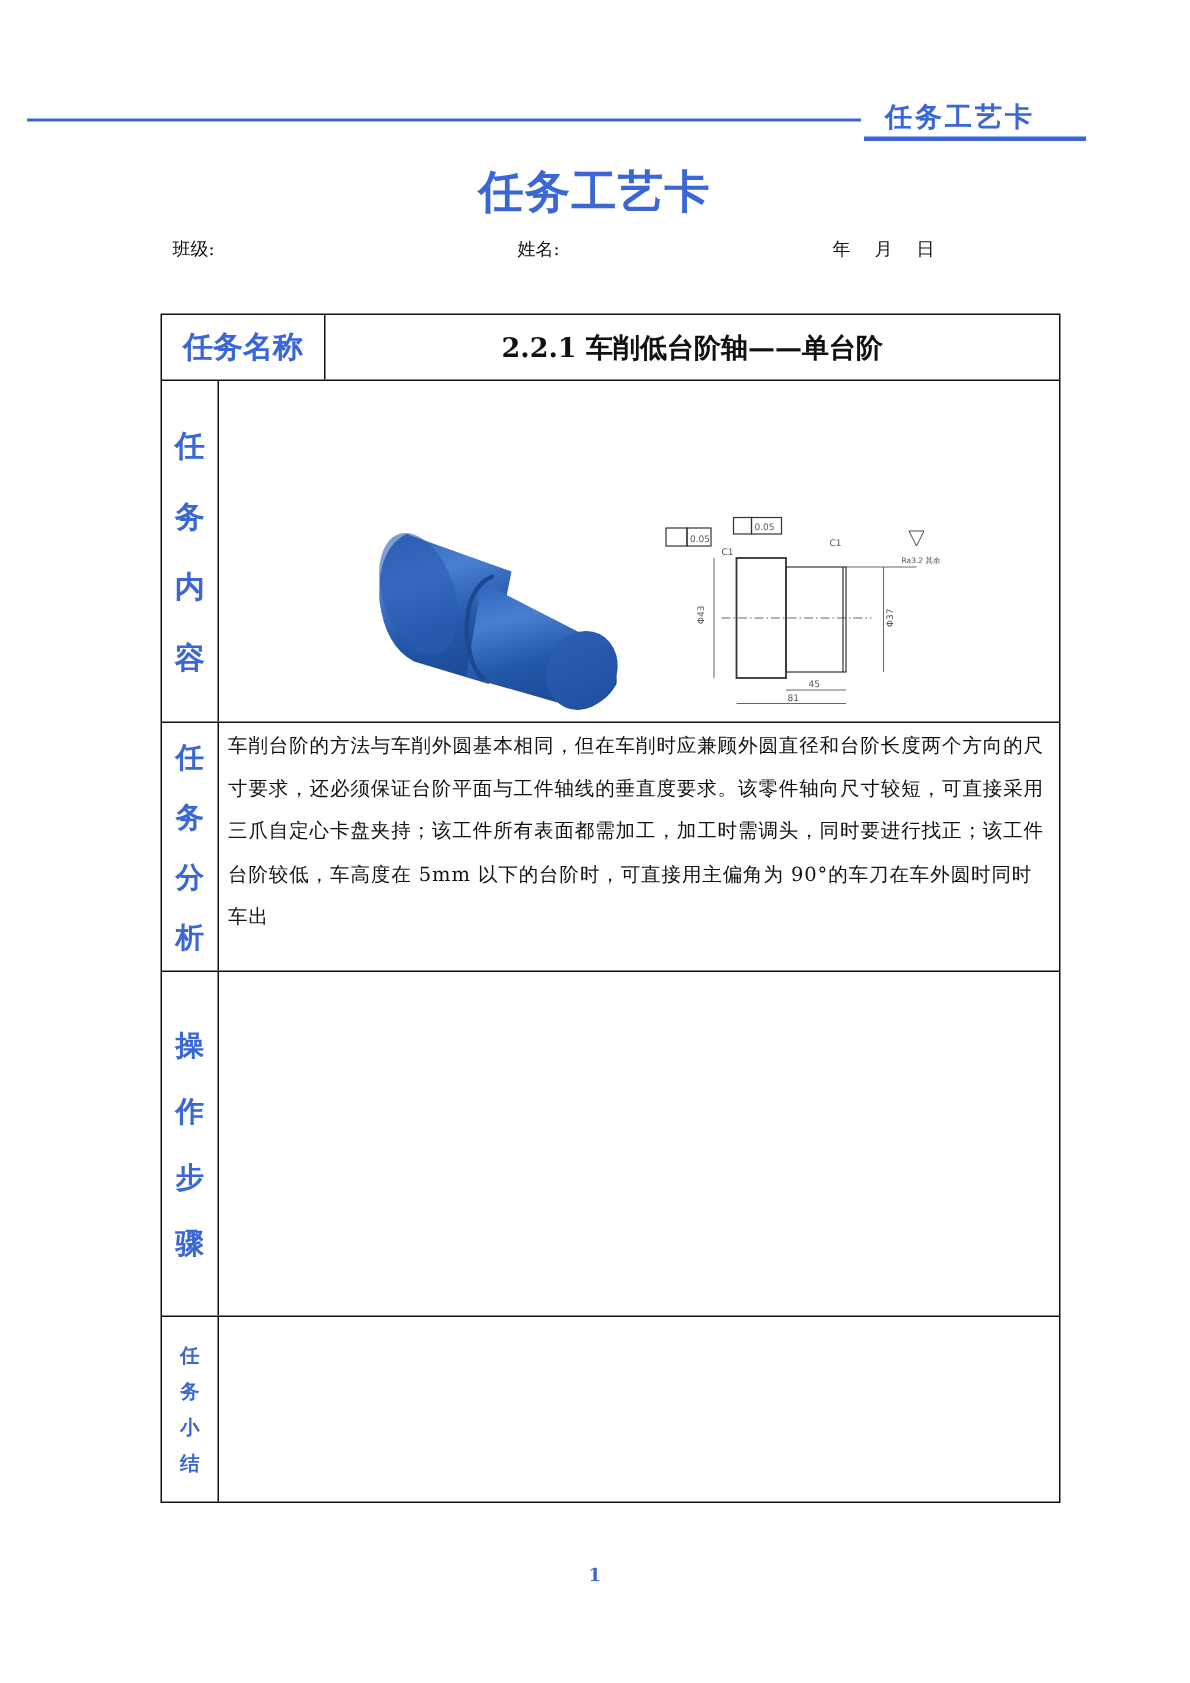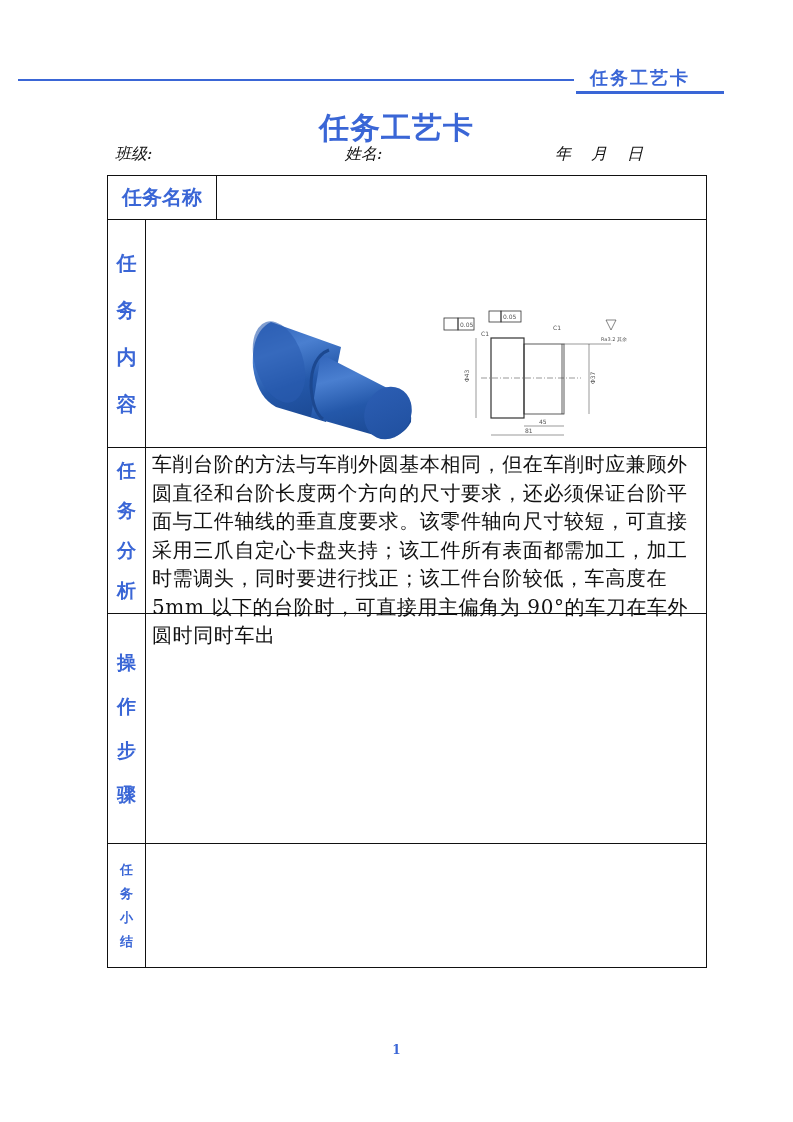--- a/index.html
+++ b/index.html
@@ -1,50 +1,51 @@
 <!DOCTYPE html>
 <html><head>
 <meta charset="utf-8">
 <style>
   html,body{margin:0;padding:0;background:#ffffff;}
   body{width:793px;height:1122px;position:relative;overflow:hidden;font-family:"DejaVu Serif","Liberation Serif",serif;color:#111;}
   .hdr-line{position:absolute;left:18px;top:79px;width:556px;height:2px;background:#3a66d6;}
   .hdr-title{position:absolute;left:590px;top:66px;font-family:"DejaVu Sans",sans-serif;font-size:18px;color:#3a66d6;letter-spacing:2px;font-weight:bold;}
   .hdr-underline{position:absolute;left:576px;top:91px;width:148px;height:3px;background:#3a66d6;}
   .doc-title{position:absolute;left:0;width:793px;top:108px;text-align:center;font-family:"DejaVu Sans",sans-serif;font-size:30px;font-weight:bold;color:#3a66d6;letter-spacing:1px;}
-  .info{position:absolute;top:144px;font-size:16px;font-style:italic;}
-  .tbl{position:absolute;left:107px;top:175px;width:600px;border:1.5px solid #111;box-sizing:border-box;}
+  .info{position:absolute;top:158px;font-size:12px;}
+  .tbl{position:absolute;left:107px;top:209px;width:600px;border:1.5px solid #111;box-sizing:border-box;}
   .row{display:flex;border-top:1.5px solid #111;box-sizing:border-box;}
   .row:first-child{border-top:none;}
   .lbl{width:38px;border-right:1.5px solid #111;display:flex;flex-direction:column;align-items:center;justify-content:center;font-family:"DejaVu Sans",sans-serif;color:#3a66d6;font-weight:bold;box-sizing:border-box;}
   .lbl span{display:block;}
   .content{flex:1;box-sizing:border-box;}
   .name-lbl{width:108px;border-right:1.5px solid #111;font-family:"DejaVu Sans",sans-serif;color:#3a66d6;font-weight:bold;font-size:20px;display:flex;align-items:center;justify-content:center;}
   .name-val{flex:1;text-align:center;font-size:18px;display:flex;align-items:center;justify-content:center;font-weight:bold;}
   .para{font-size:16.5px;line-height:32px;padding:4px 8px 0 6px;letter-spacing:0.4px;}
-  .para2{font-size:20px;line-height:28.5px;padding:2px 8px 0 6px;letter-spacing:0.6px;}
+  .para2{font-size:13px;line-height:28.5px;padding:2px 8px 0 6px;letter-spacing:0.6px;}
   .page-num{position:absolute;left:0;width:793px;top:1043px;text-align:center;font-size:12px;color:#3a66d6;font-weight:bold;}
 </style>
 </head>
 <body>
 
 <div class="hdr-line"></div>
 <div class="hdr-title">任务工艺卡</div>
 <div class="hdr-underline"></div>
 
 <div class="doc-title">任务工艺卡</div>
 
 <div class="info" style="left:115px;">班级:</div>
 <div class="info" style="left:345px;">姓名:</div>
 <div class="info" style="left:555px;letter-spacing:2px;text-align:right;">年　月　日</div>
 
 <div class="tbl">
 
   <div class="row" style="height:43px;">
     <div class="name-lbl">任务名称</div>
+    <div class="name-val">2.2.1 车削低台阶轴——单台阶</div>
   </div>
 
   <div class="row" style="height:228px;">
     <div class="lbl" style="font-size:20px;gap:20px;">
       <span>任</span>
       <span>务</span>
       <span>内</span>
       <span>容</span>
     </div>
     <div class="content" style="position:relative;">

